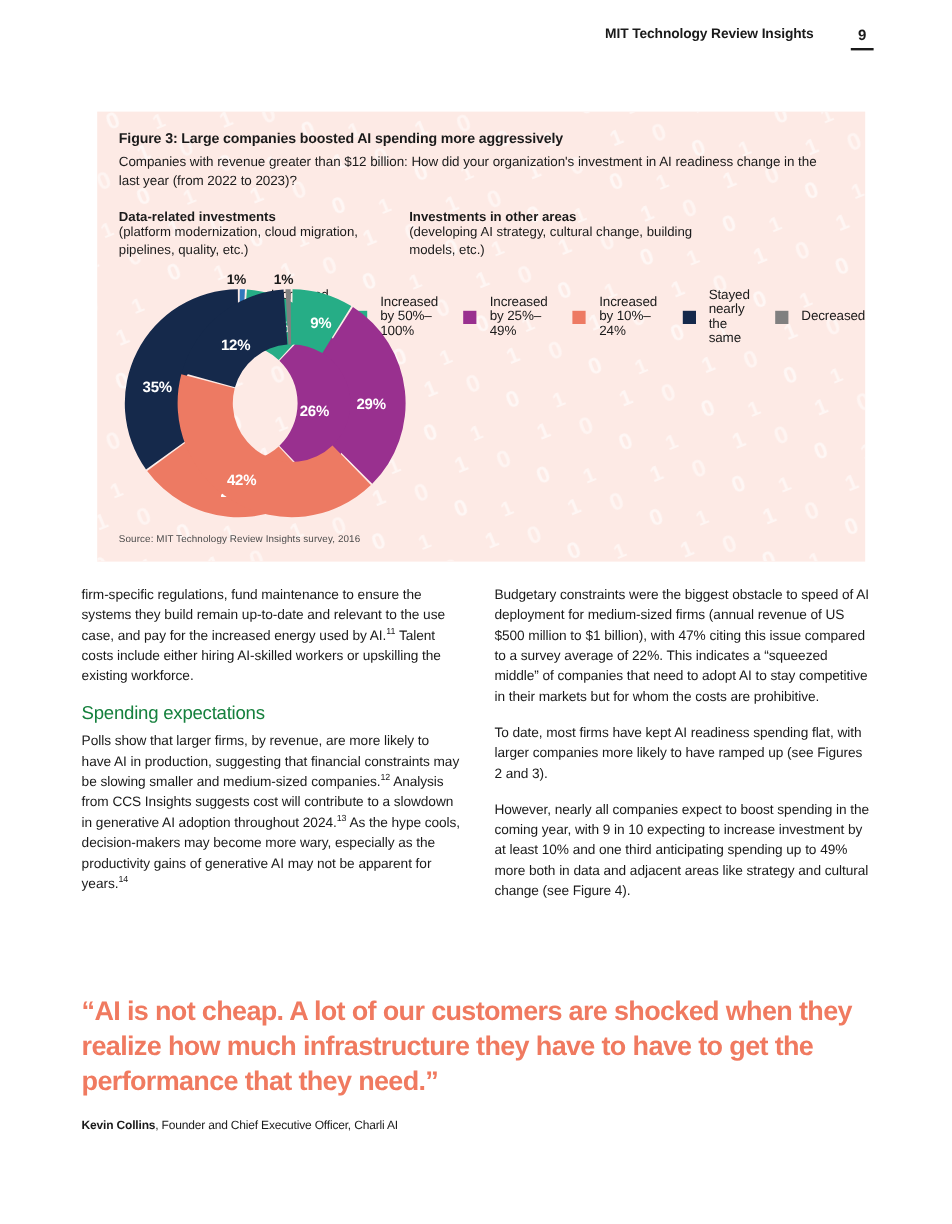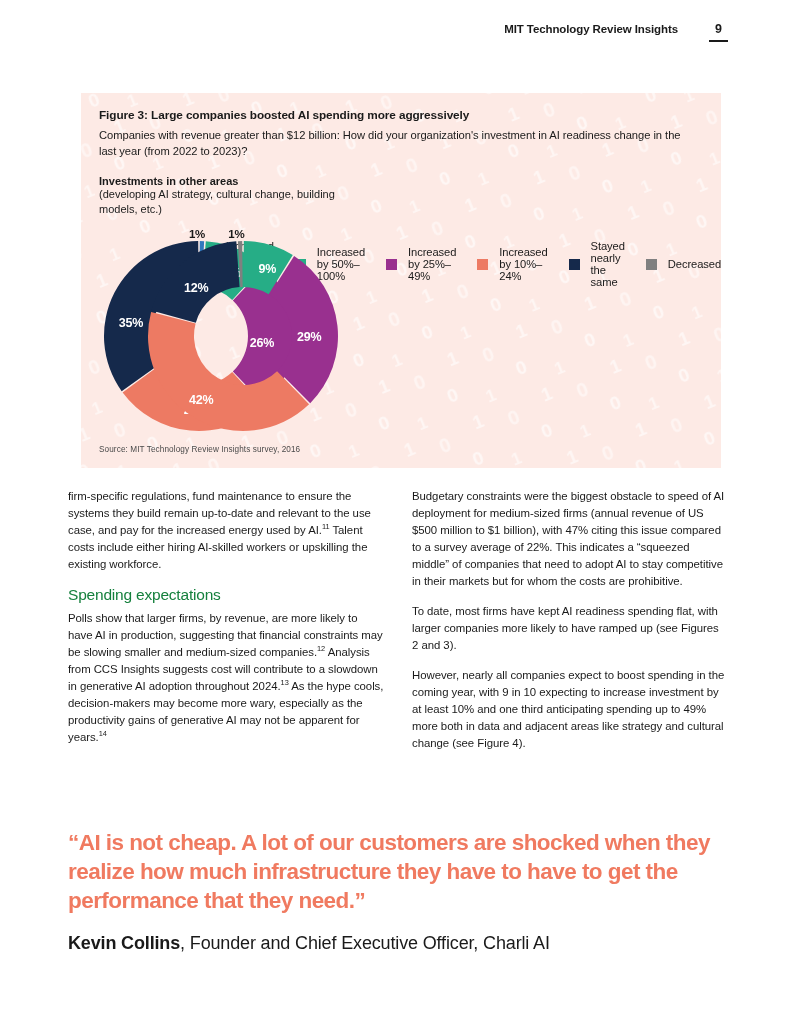--- a/index.html
+++ b/index.html
@@ -99,21 +99,21 @@
   }
 
   
   .pullquote {
     position: absolute; left: 68px; top: 829px; width: 660px;
     font-size: 22.5px; line-height: 1.28; color: #f07a60;
     font-weight: bold; letter-spacing: -0.55px;
   }
   .attribution {
     position: absolute; left: 68px; top: 933px; width: 660px;
-    font-size: 18px; color: #1a1a1a; letter-spacing: -0.15px;
+    font-size: 10px; color: #1a1a1a; letter-spacing: -0.15px;
   }
   .attribution b { font-weight: bold; }
 </style>
 </head>
 <body>
 
 <div class="page">
 
   <div class="header">
     <div class="header-title">MIT Technology Review Insights</div>
@@ -135,20 +135,24 @@
         </pattern>
       </defs>
       <rect width="640" height="375" fill="url(#binpat)"></rect>
     </svg>
 
     <div class="fig-inner">
       <div class="fig-title">Figure 3: Large companies boosted AI spending more aggressively</div>
       <div class="fig-sub">Companies with revenue greater than $12 billion: How did your organization's investment in AI readiness change in the last year (from 2022 to 2023)?</div>
 
       <div class="col-heads">
+        <div class="col-head">
+          <div class="ch-title">Data-related investments</div>
+          <div class="ch-desc">(platform modernization, cloud migration, pipelines, quality, etc.)</div>
+        </div>
         <div class="col-head">
           <div class="ch-title">Investments in other areas</div>
           <div class="ch-desc">(developing AI strategy, cultural change, building models, etc.)</div>
         </div>
       </div>
     </div>
 
     <div class="charts">
 
       <div class="donut-wrap">

